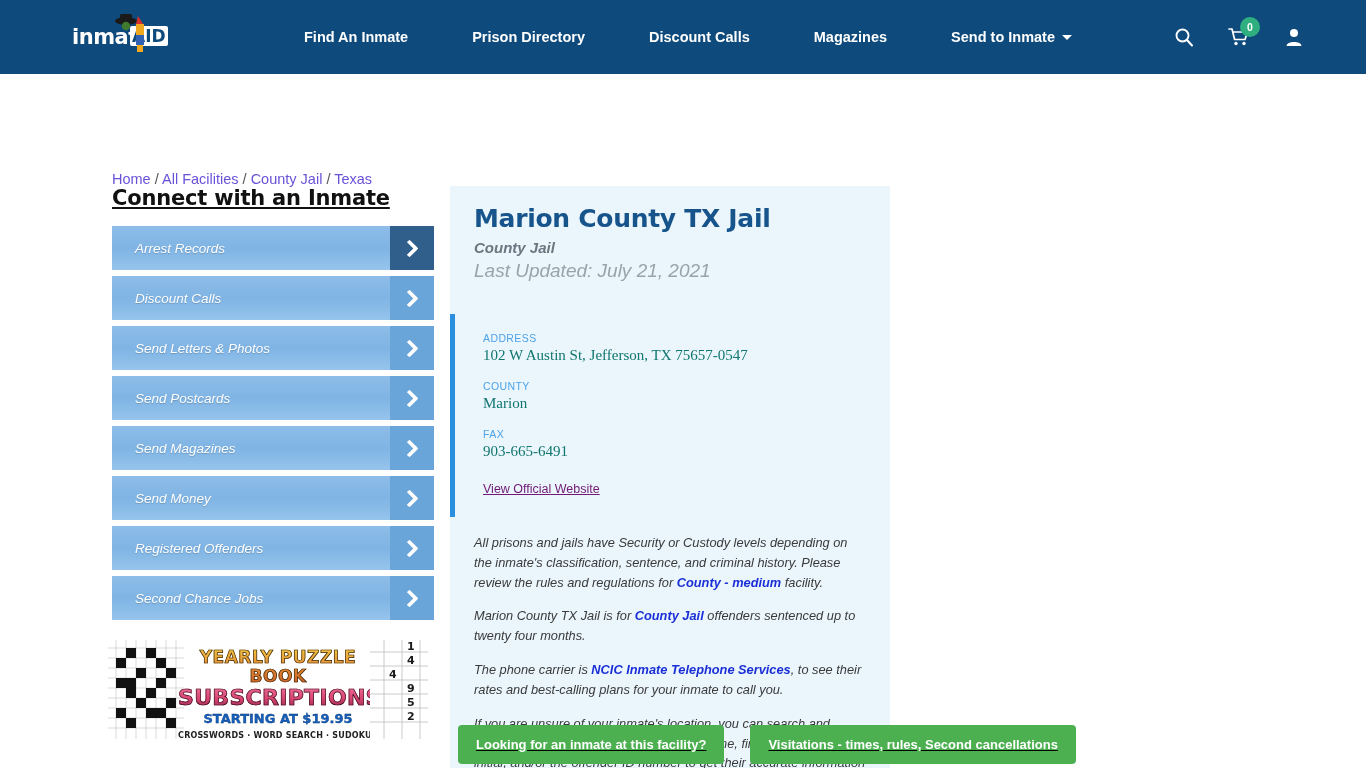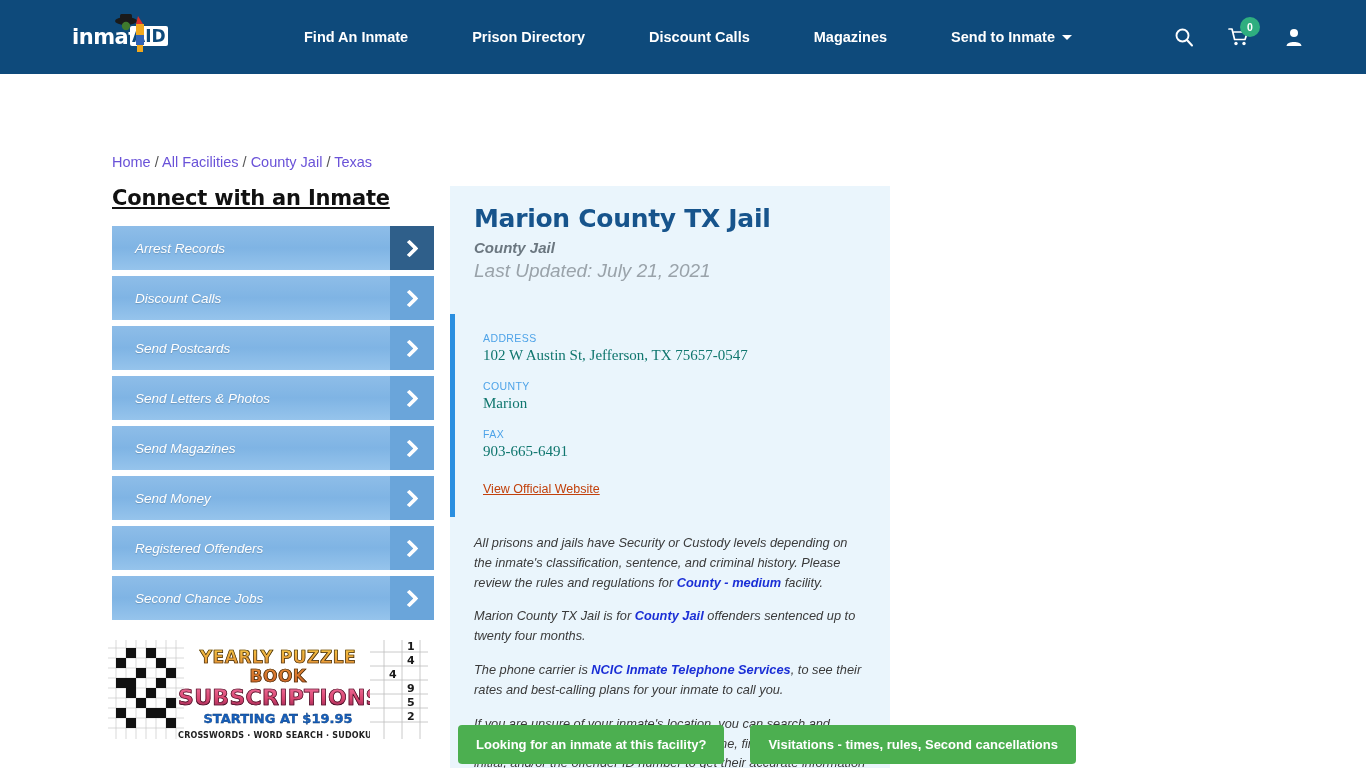--- a/index.html
+++ b/index.html
@@ -73,21 +73,21 @@
     position: absolute; left: 12px; top: -10px;
     width: 20px; height: 20px; border-radius: 50%;
     background: #2fae7f; color: #ffffff;
     font-size: 10.5px; font-weight: 700;
     display: flex; align-items: center; justify-content: center;
   }
 
   
   .page { position: relative; width: 1366px; }
   .breadcrumb {
-    position: absolute; left: 112px; top: 80px;
+    position: absolute; left: 112px; top: 97px;
     font-size: 14.5px; color: #555555;
     white-space: nowrap;
   }
   .breadcrumb a { color: #6a52d8; text-decoration: none; cursor: pointer; }
   .breadcrumb .sep { color: #555555; }
 
   
   .sidebar { position: absolute; left: 112px; top: 112px; width: 322px; }
   .sidebar-title {
     font-size: 21px; font-weight: 700; color: #111111;
@@ -188,39 +188,39 @@
   .info-grid { display: flex; }
   .info-col { width: 276px; }
   .info-item { margin-bottom: 16px; }
   .info-label {
     font-size: 10.5px; color: #4ea3e8; letter-spacing: .4px;
     text-transform: uppercase; margin-bottom: 3px;
   }
   .info-value { font-size: 15px; color: #0f766e; font-family: Liberation Serif, serif; }
   .official-link {
     display: inline-block; margin-top: 6px;
-    font-size: 12.5px; color: #c2410c;
+    font-size: 12.5px; color: #701a75;
     text-decoration: underline; cursor: pointer;
   }
 
   .panel-body { padding: 16px 24px 22px 24px; }
   .panel-body p {
     font-size: 12.8px; font-style: italic; color: #3a3a3a;
     line-height: 1.55; margin: 0 0 14px 0;
   }
   .panel-body p:last-child { margin-bottom: 0; }
   .panel-body a {
     color: #1b2fd6; font-weight: 700; font-style: italic;
     text-decoration: none; cursor: pointer;
   }
 
   
   .cta-row {
     position: absolute; left: 458px; top: 651px;
-    display: flex; gap: 26px;
+    display: flex; gap: 26px; text-decoration: underline;
   }
   .cta-btn {
     background: #4caf50; color: #ffffff;
     font-size: 13px; font-weight: 700;
     padding: 12px 18px; border-radius: 4px;
     border: none; cursor: pointer; white-space: nowrap;
     font-family: "Liberation Sans", sans-serif;
   }
 </style>
 </head>
@@ -300,27 +300,27 @@
           <i class="chev"></i>
         </span>
     </div>
     <div class="side-btn">
       <span class="side-btn-label">Discount Calls</span>
       <span class="side-btn-arrow">
           <i class="chev"></i>
         </span>
     </div>
     <div class="side-btn">
+      <span class="side-btn-label">Send Letters &amp; Photos</span>
+      <span class="side-btn-arrow">
+          <i class="chev"></i>
+        </span>
+    </div>
+    <div class="side-btn">
       <span class="side-btn-label">Send Postcards</span>
-      <span class="side-btn-arrow">
-          <i class="chev"></i>
-        </span>
-    </div>
-    <div class="side-btn">
-      <span class="side-btn-label">Send Letters &amp; Photos</span>
       <span class="side-btn-arrow">
           <i class="chev"></i>
         </span>
     </div>
     <div class="side-btn">
       <span class="side-btn-label">Send Magazines</span>
       <span class="side-btn-arrow">
           <i class="chev"></i>
         </span>
     </div>

